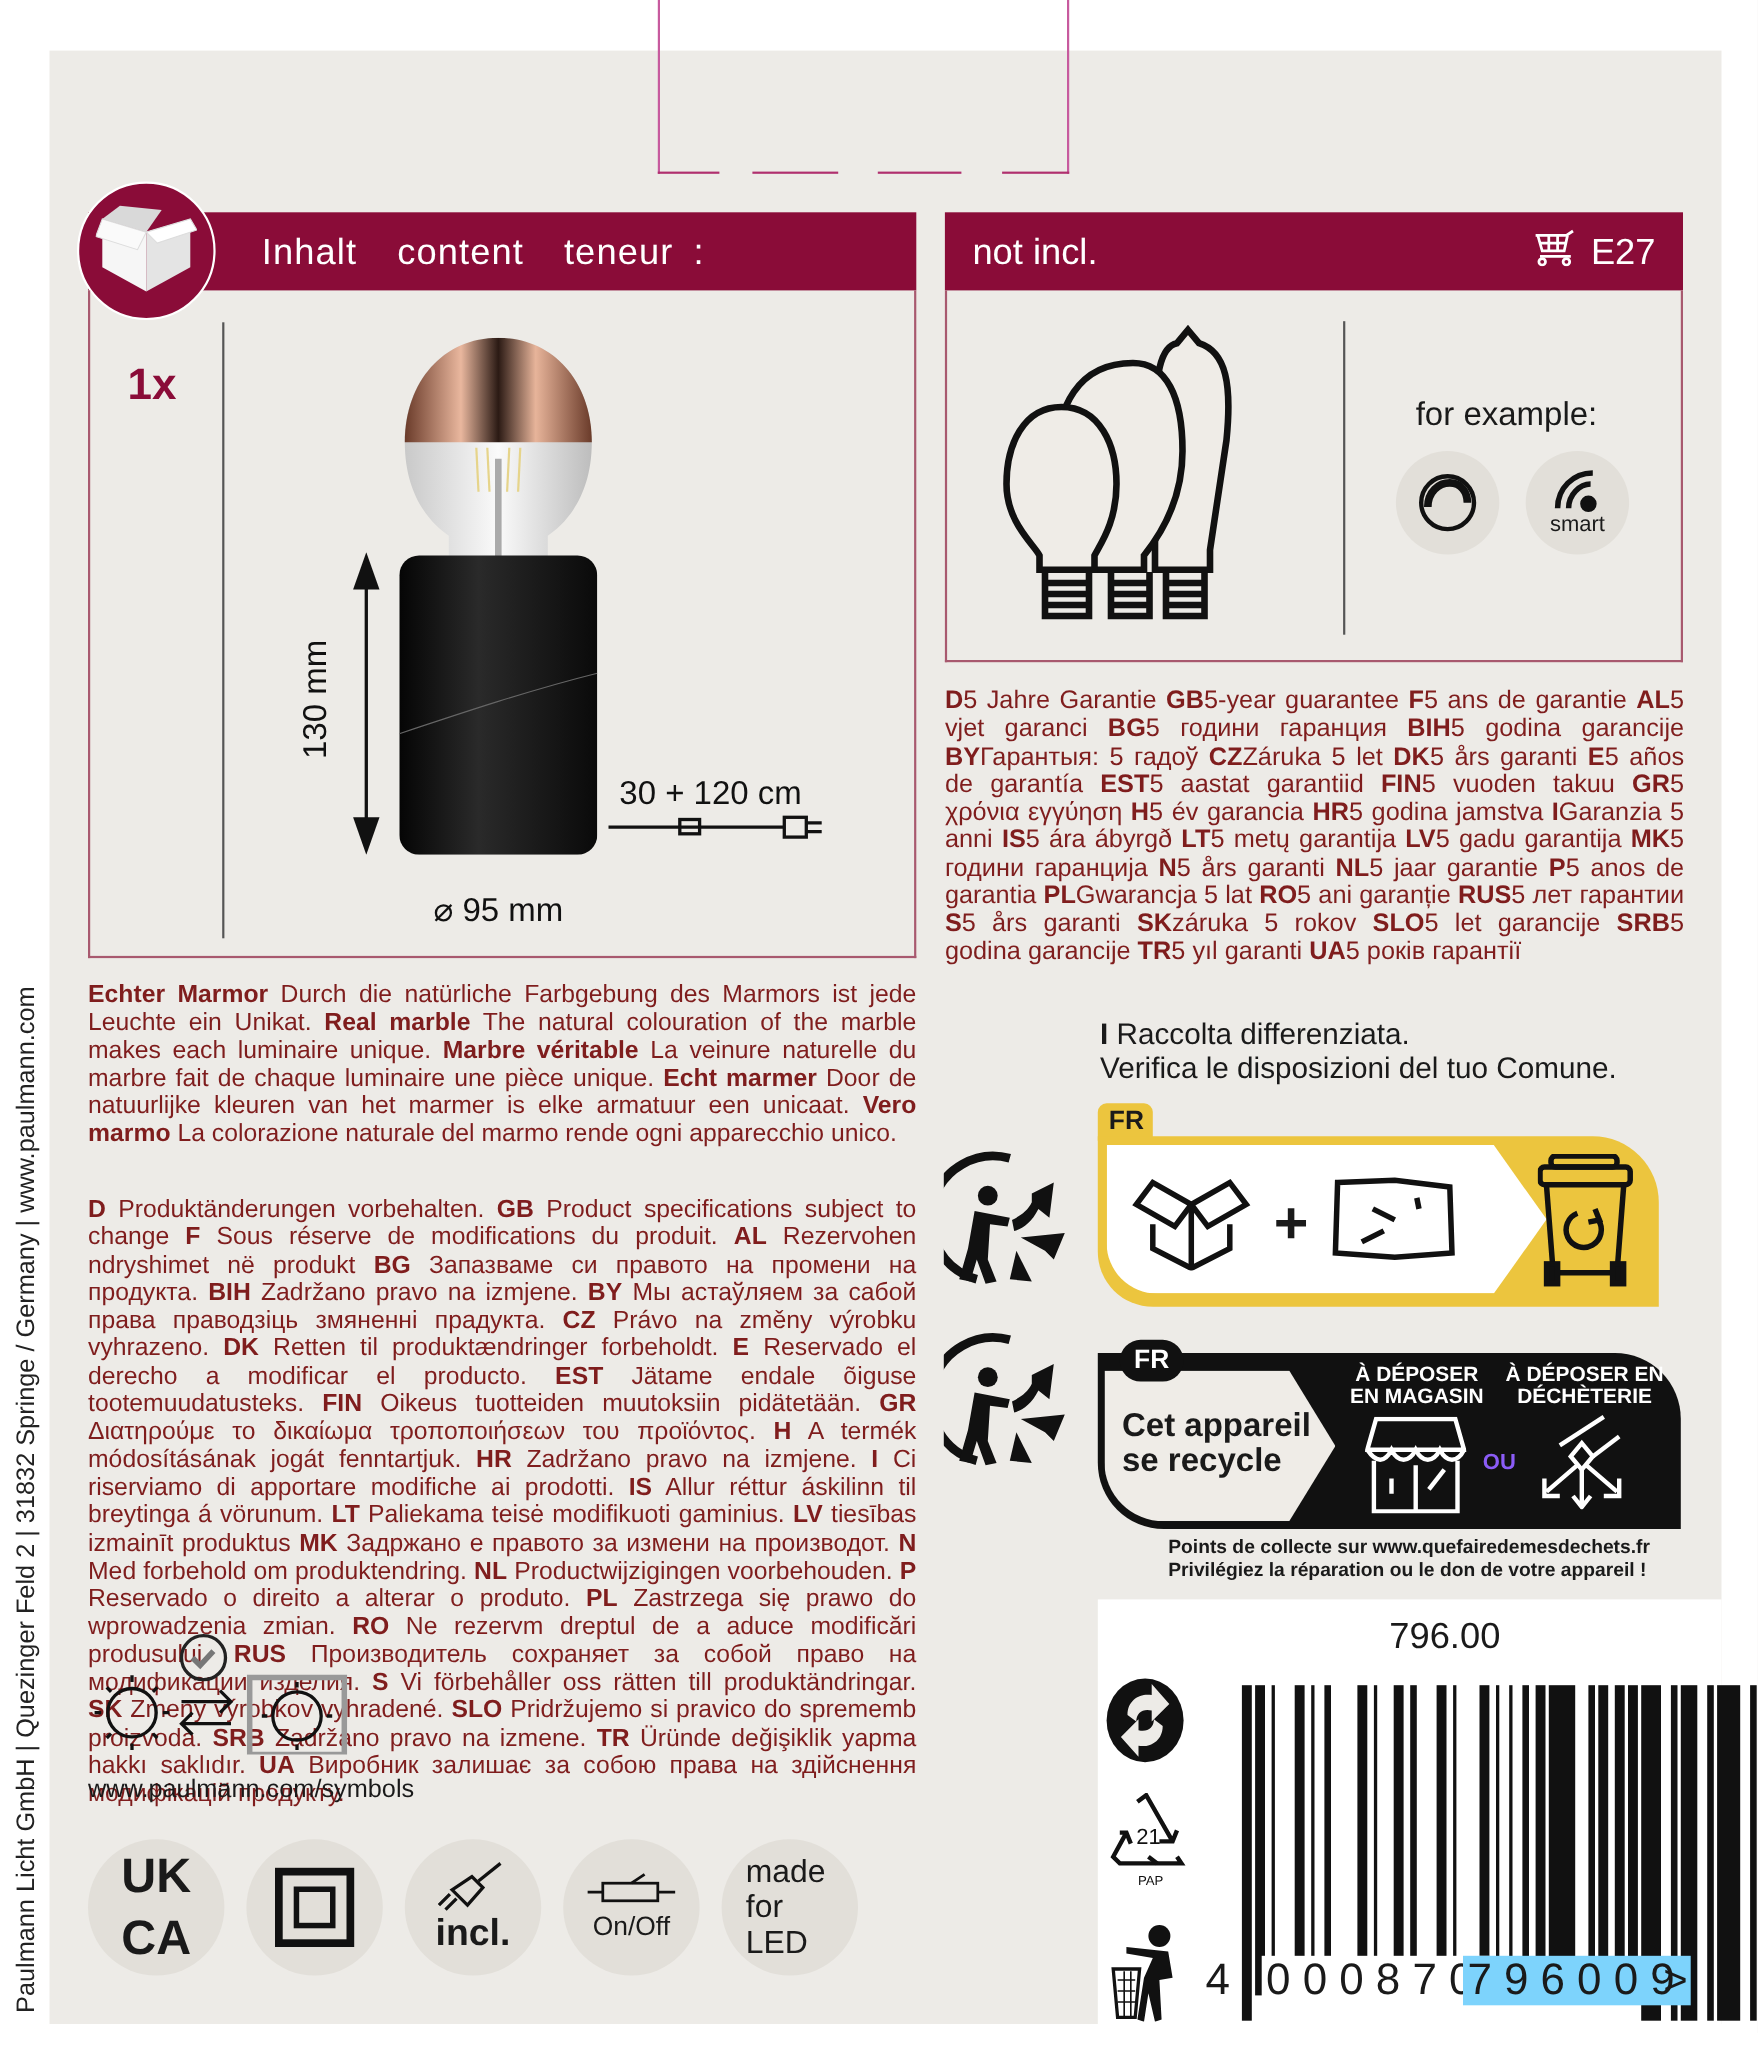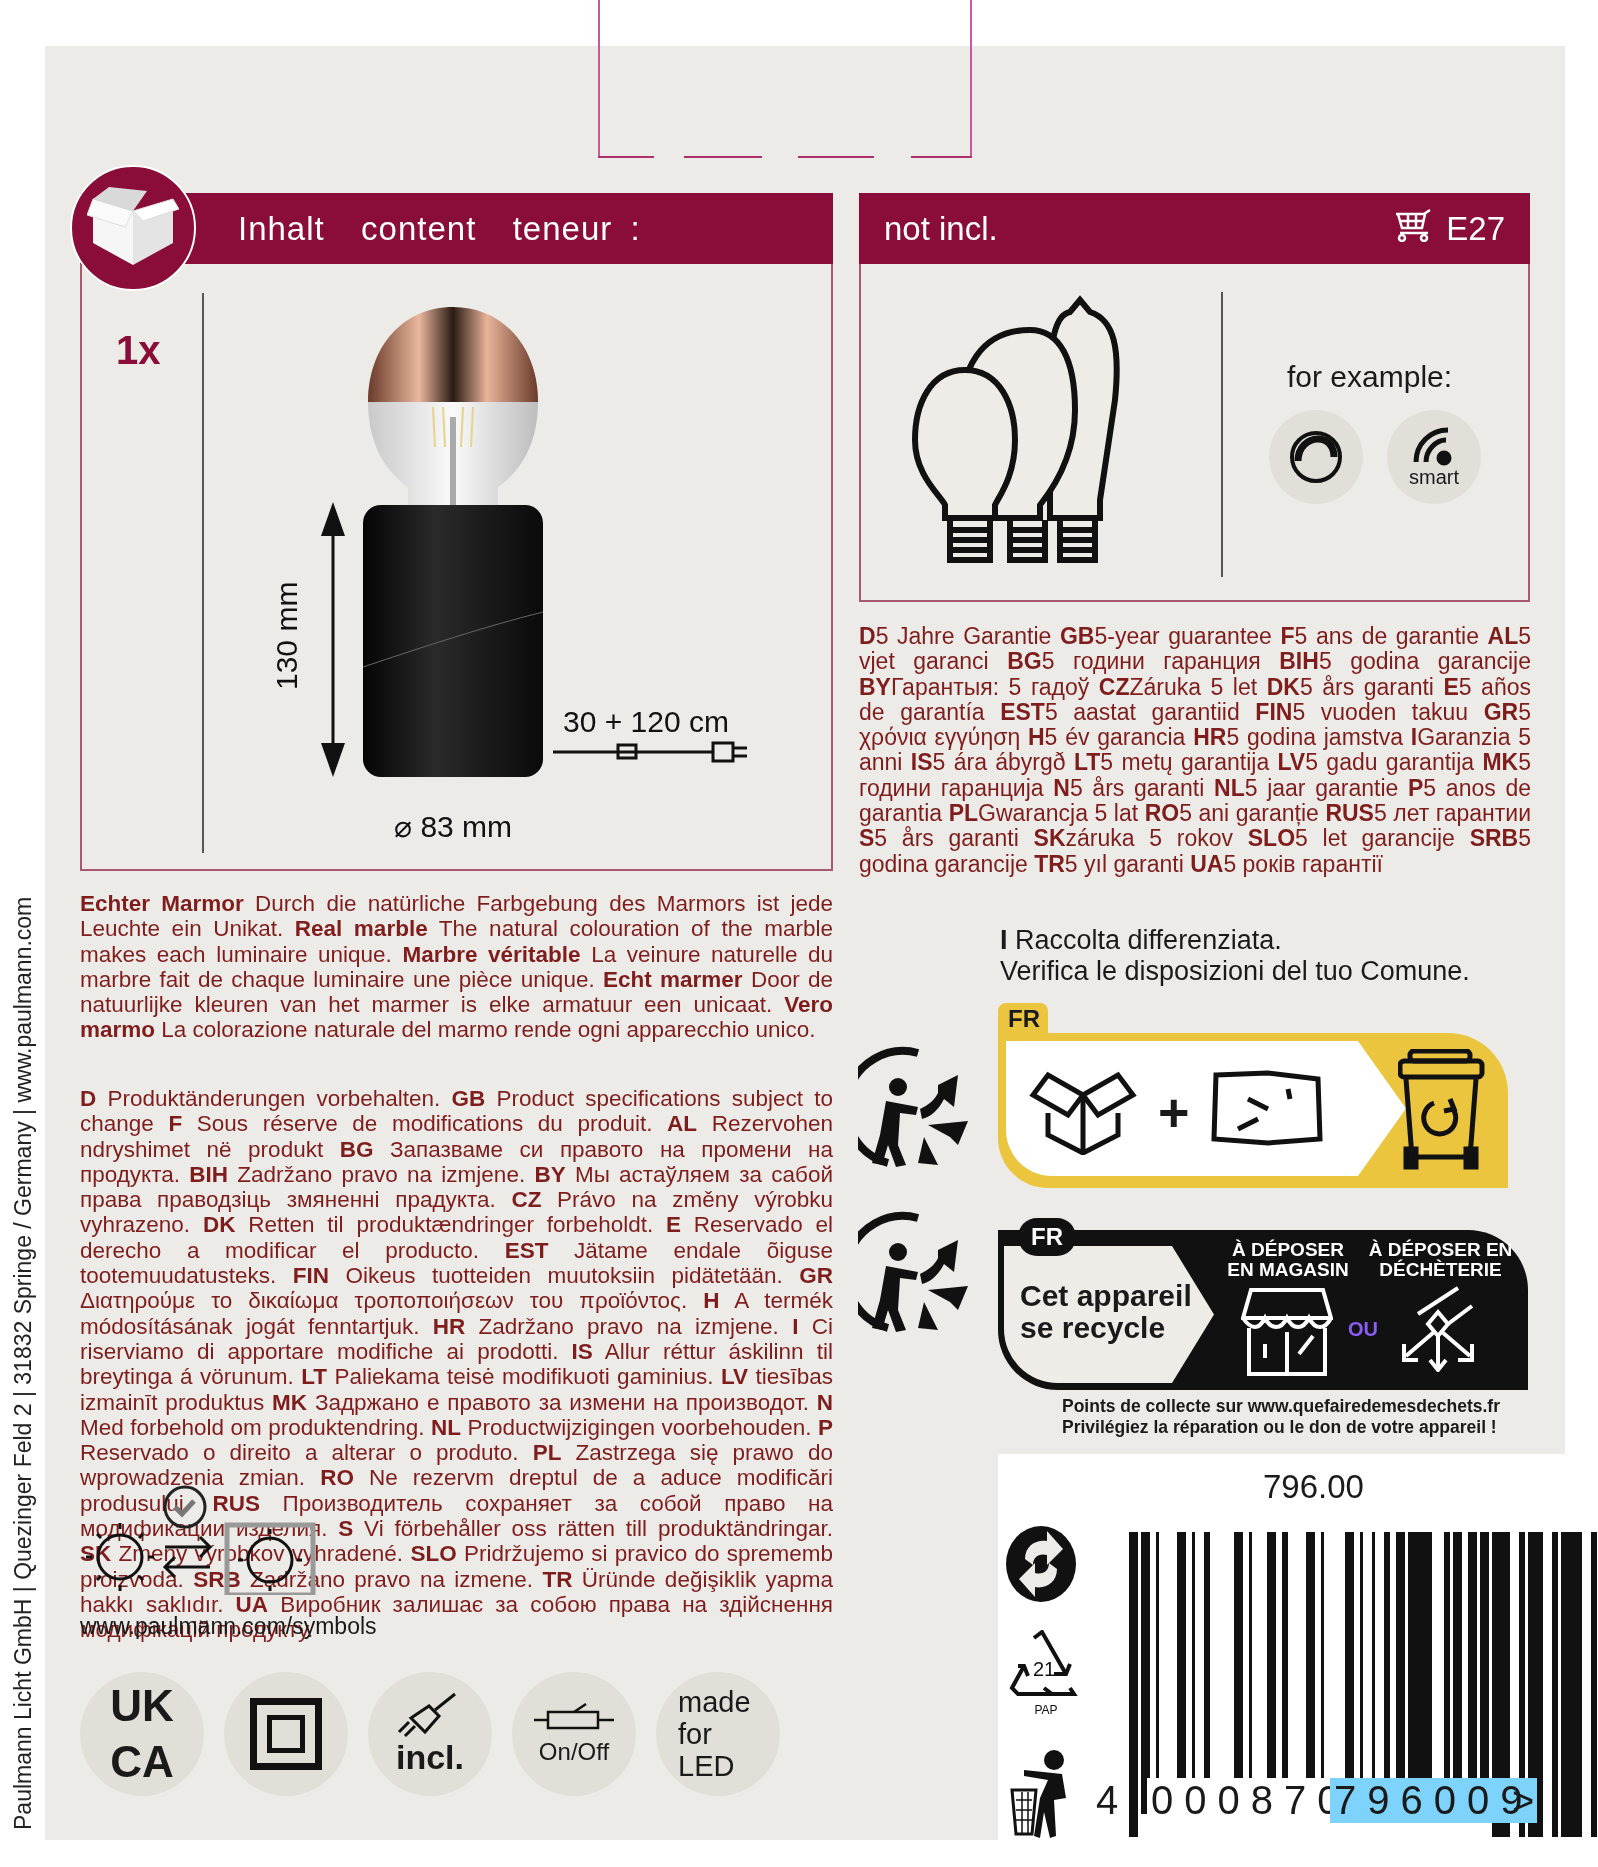--- a/index.html
+++ b/index.html
@@ -88,21 +88,21 @@
 </div>
 
 <div class="abs" style="left:318px;top:502px;width:30px;height:275px">
   <svg width="30" height="275" viewBox="0 0 30 275">
       <line x1="15" y1="20" x2="15" y2="255" stroke="#111" stroke-width="3"></line>
       <polygon points="15,0 3,34 27,34" fill="#111"></polygon>
       <polygon points="15,275 3,241 27,241" fill="#111"></polygon>
     </svg>
 </div>
 <div class="abs dim-text" style="left:270px;top:690px;transform:rotate(-90deg);transform-origin:left top;white-space:nowrap">130 mm</div>
-<div class="abs dim-text" style="left:394px;top:809px">⌀ 83 mm</div>
+<div class="abs dim-text" style="left:394px;top:809px">⌀ 95 mm</div>
 <div class="abs dim-text" style="left:563px;top:705px">30 + 120 cm</div>
 <div class="abs" style="left:553px;top:740px;width:196px;height:24px">
   <svg width="196" height="24" viewBox="0 0 196 24">
       <line x1="0" y1="12" x2="160" y2="12" stroke="#111" stroke-width="3"></line>
       <rect x="65" y="5" width="18" height="13" fill="none" stroke="#111" stroke-width="3"></rect>
       <rect x="160" y="3" width="20" height="18" fill="none" stroke="#111" stroke-width="3"></rect>
       <line x1="180" y1="8" x2="194" y2="8" stroke="#111" stroke-width="3"></line>
       <line x1="180" y1="16" x2="194" y2="16" stroke="#111" stroke-width="3"></line>
     </svg>
 </div>

